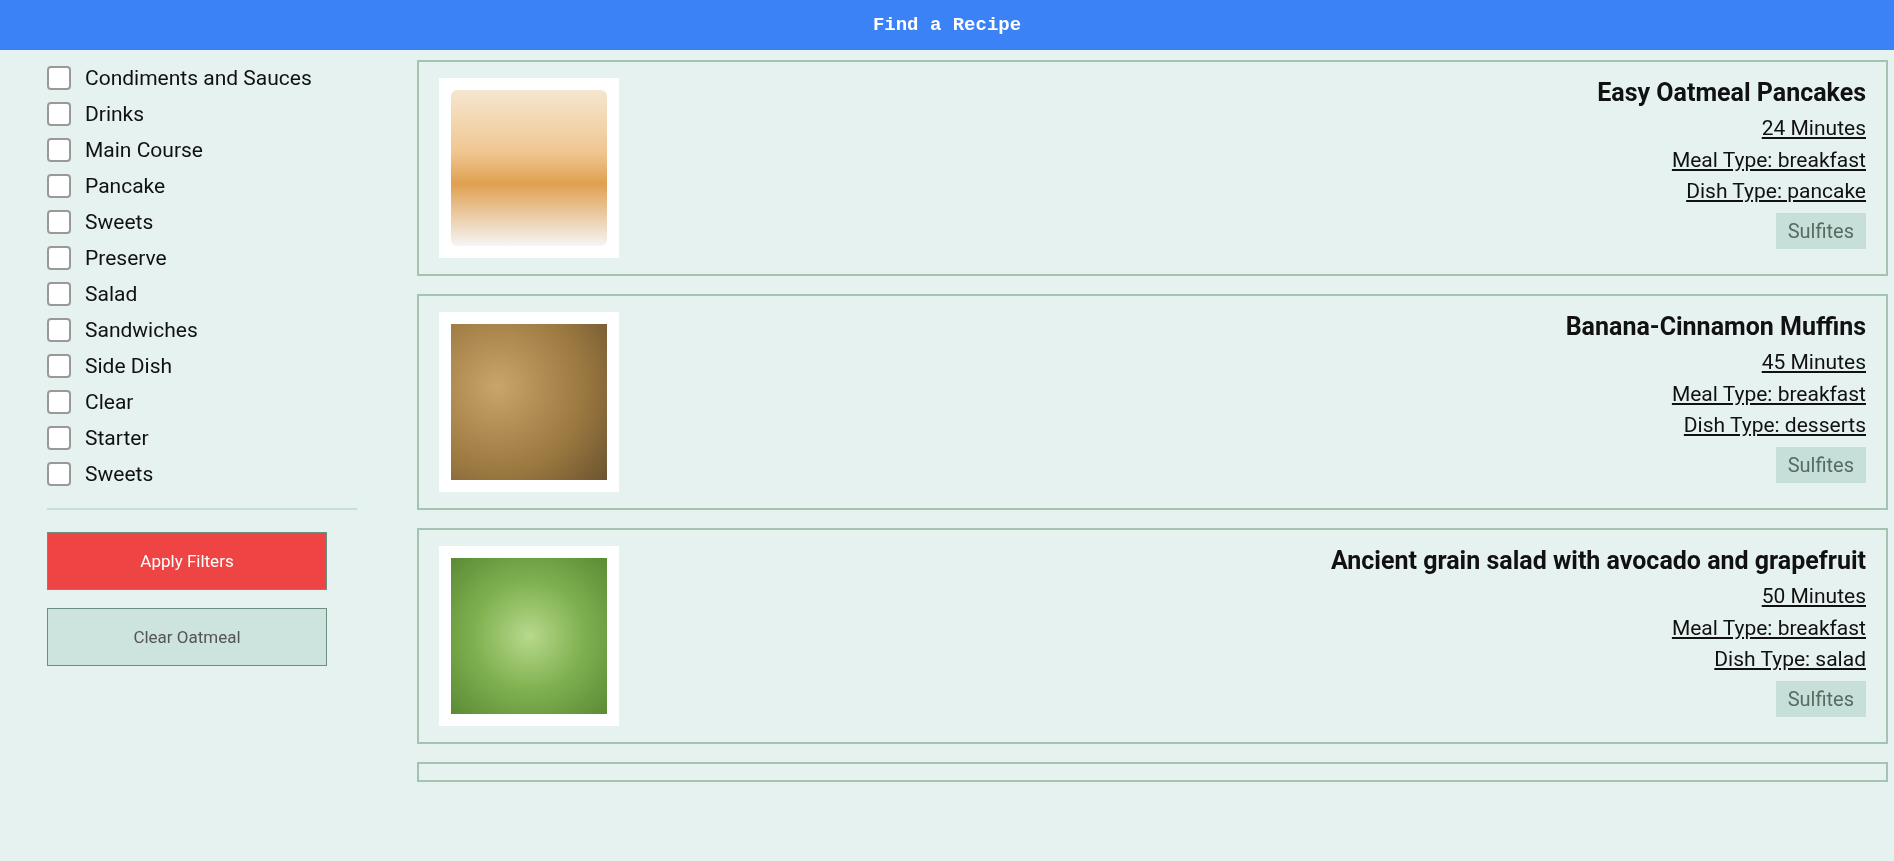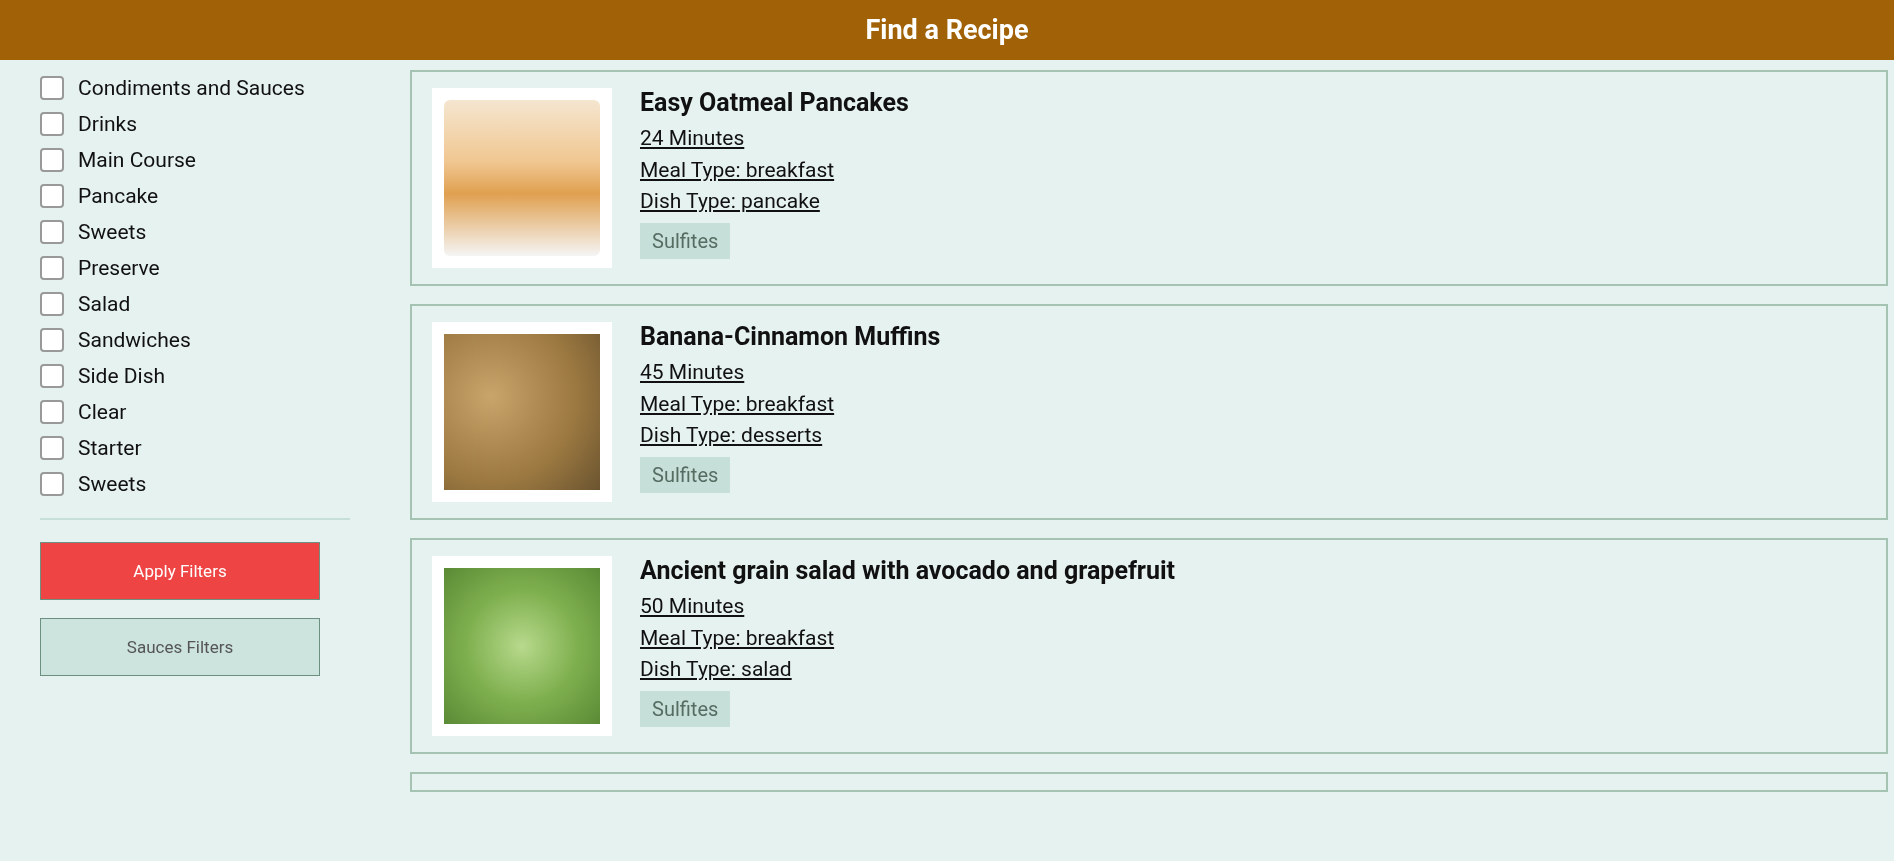--- a/index.html
+++ b/index.html
@@ -6,38 +6,40 @@
   body {
     font-family: -apple-system, BlinkMacSystemFont, "Segoe UI", Roboto, Helvetica, Arial, sans-serif;
     background: #e6f2f0;
     width: 1894px;
     height: 861px;
     overflow: hidden;
     display: flex;
     flex-direction: column;
   }
   .header {
-    background: #a16207;
+    background: #3b82f6;
     color: #fff;
     text-align: center;
     padding: 14px 0;
-    font-size: 27px;
+    font-size: 19px;
     font-weight: 700;
+    font-family: Liberation Mono, monospace;
   }
   .content {
     flex: 1;
     display: flex;
     overflow: hidden;
   }
   .sidebar {
     width: 400px;
     padding: 10px 20px 10px 40px;
     overflow-y: scroll;
     height: 100%;
     position: relative;
+    margin-left: 7px;
   }
   .sidebar::-webkit-scrollbar { width: 18px; }
   .sidebar::-webkit-scrollbar-track { background: #e6f2f0; }
   .sidebar::-webkit-scrollbar-thumb { background: #bfbfbf; border-radius: 2px; }
   .sidebar::-webkit-scrollbar-button:single-button {
     background: #e6f2f0;
     height: 18px;
     display: block;
   }
   .sidebar::-webkit-scrollbar-button:single-button:decrement {
@@ -114,21 +116,21 @@
     flex-shrink: 0;
     display: flex;
     align-items: center;
     justify-content: center;
   }
   .recipe-img-inner {
     width: 100%;
     height: 100%;
     background: #ddd;
   }
-  .recipe-info { flex: 1; }
+  .recipe-info { flex: 1; text-align: right; }
   .recipe-title {
     font-size: 25px;
     font-weight: 700;
     color: #111;
     margin-bottom: 6px;
   }
   .recipe-meta {
     font-size: 21px;
     color: #111;
     line-height: 1.5;
@@ -208,21 +210,21 @@
       <div class="filter-item">
         <span class="checkbox"></span>
         <span>Starter</span>
       </div>
       <div class="filter-item">
         <span class="checkbox"></span>
         <span>Sweets</span>
       </div>
       <div class="divider"></div>
       <div class="btn btn-apply">Apply Filters</div>
-      <div class="btn btn-clear">Sauces Filters</div>
+      <div class="btn btn-clear">Clear Oatmeal</div>
     </div>
 
   <div class="results" id="results">
 
   <div class="recipe-card">
         <div class="recipe-img">
           <div class="recipe-img-inner img-pancakes"></div>
         </div>
         <div class="recipe-info"><div class="recipe-title">Easy Oatmeal Pancakes</div><div class="recipe-meta">24 Minutes</div><div class="recipe-meta">Meal Type: breakfast</div><div class="recipe-meta">Dish Type: pancake</div><span class="tag">Sulfites</span></div>
       </div>

